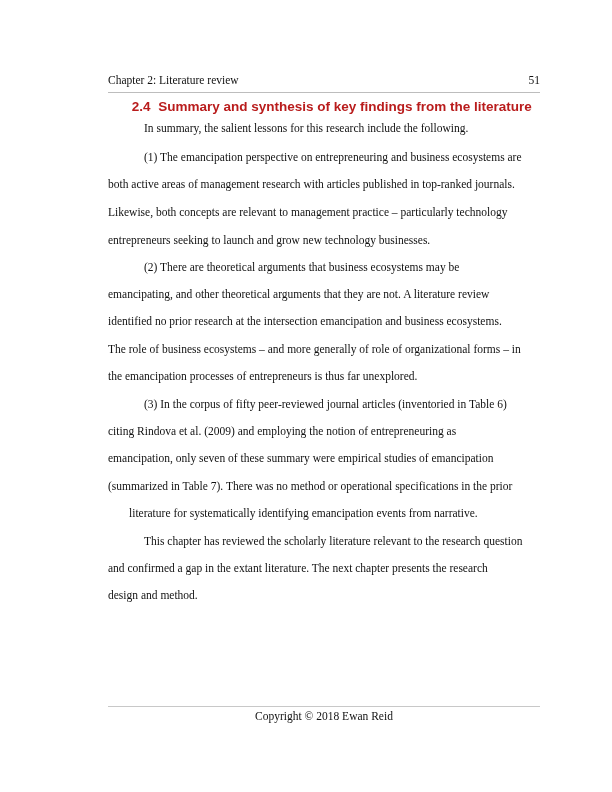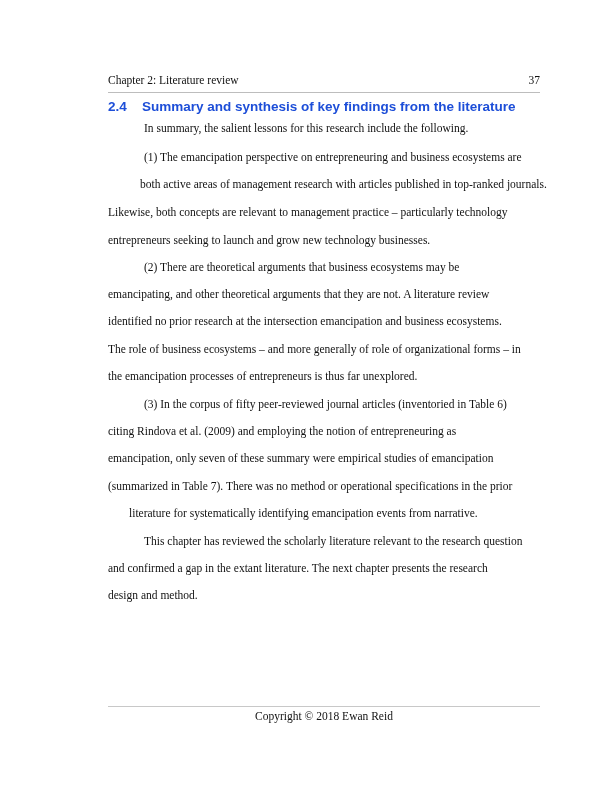--- a/index.html
+++ b/index.html
@@ -42,22 +42,23 @@
     }
     .section-heading {
       position: absolute;
       left: 108px;
       top: 98px;
       width: 440px;
       font-family: "Liberation Sans", "DejaVu Sans", sans-serif;
       font-weight: bold;
       font-size: 13.5px;
       line-height: 18px;
-      color: #1d4ed8;
+      color: #b91c1c;
       white-space: nowrap;
+      text-align: center;
     }
     .section-heading .num {
       display: inline-block;
       width: 34px;
     }
     .body-text {
       position: absolute;
       left: 108px;
       width: 432px;
       font-size: 11.5px;
@@ -89,32 +90,32 @@
       line-height: 16px;
     }
   </style>
 </head>
 <body>
 
 <div class="page">
 
   <div class="running-header">
     <span>Chapter 2: Literature review</span>
-    <span>37</span>
+    <span>51</span>
   </div>
   <div class="header-rule"></div>
 
   <div class="section-heading">
     <span class="num">2.4</span><span>Summary and synthesis of key findings from the literature</span>
   </div>
 
   <div class="body-text" style="top:0;">
     <div class="line indent" style="top:120px;">In summary, the salient lessons for this research include the following.</div>
     <div class="line indent" style="top:149px;">(1) The emancipation perspective on entrepreneuring and business ecosystems are</div>
-    <div class="line" style="top:176px;margin-left:32px;">both active areas of management research with articles published in top-ranked journals.</div>
+    <div class="line" style="top:176px;">both active areas of management research with articles published in top-ranked journals.</div>
     <div class="line" style="top:204px;">Likewise, both concepts are relevant to management practice – particularly technology</div>
     <div class="line" style="top:232px;">entrepreneurs seeking to launch and grow new technology businesses.</div>
     <div class="line indent" style="top:259px;">(2) There are theoretical arguments that business ecosystems may be</div>
     <div class="line" style="top:286px;">emancipating, and other theoretical arguments that they are not.  A literature review</div>
     <div class="line" style="top:313px;">identified no prior research at the intersection emancipation and business ecosystems.</div>
     <div class="line" style="top:341px;">The role of business ecosystems – and more generally of role of organizational forms – in</div>
     <div class="line" style="top:368px;">the emancipation processes of entrepreneurs is thus far unexplored.</div>
     <div class="line indent" style="top:396px;">(3) In the corpus of fifty peer-reviewed journal articles (inventoried in Table 6)</div>
     <div class="line" style="top:423px;font-family:Liberation Serif, serif;">citing Rindova et al. (2009) and employing the notion of entrepreneuring as</div>
     <div class="line" style="top:450px;">emancipation, only seven of these summary were empirical studies of emancipation</div>

